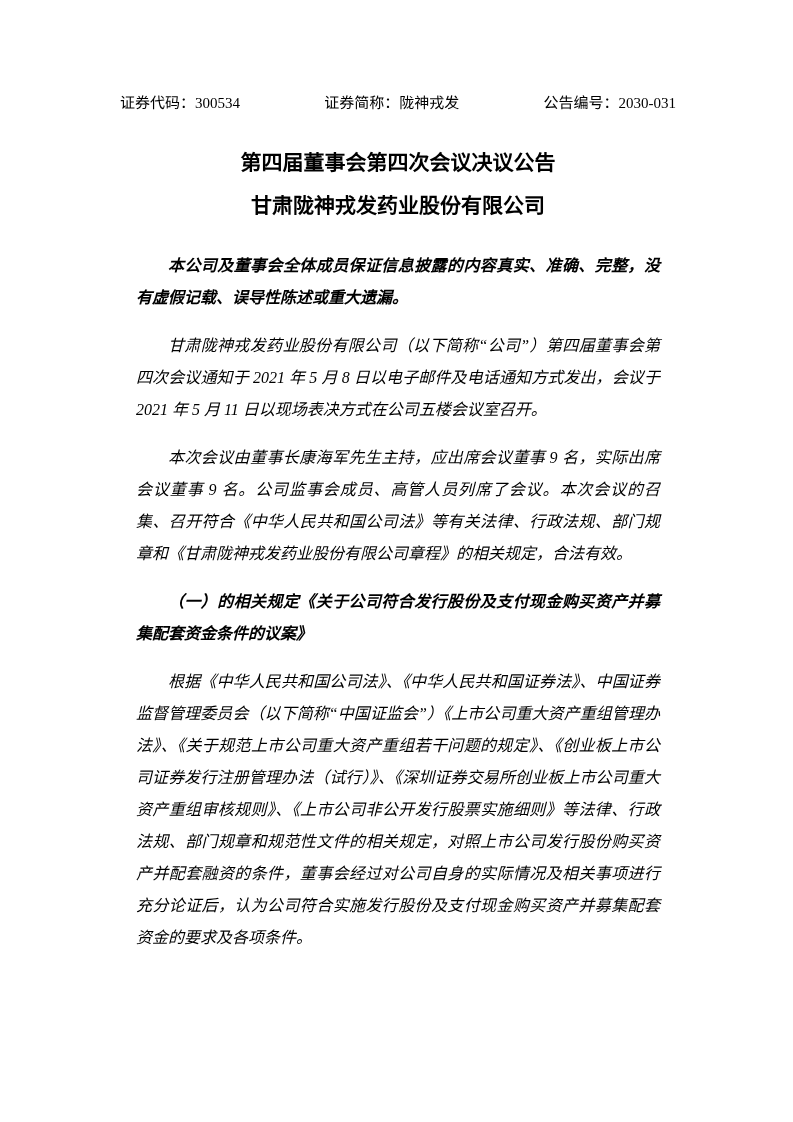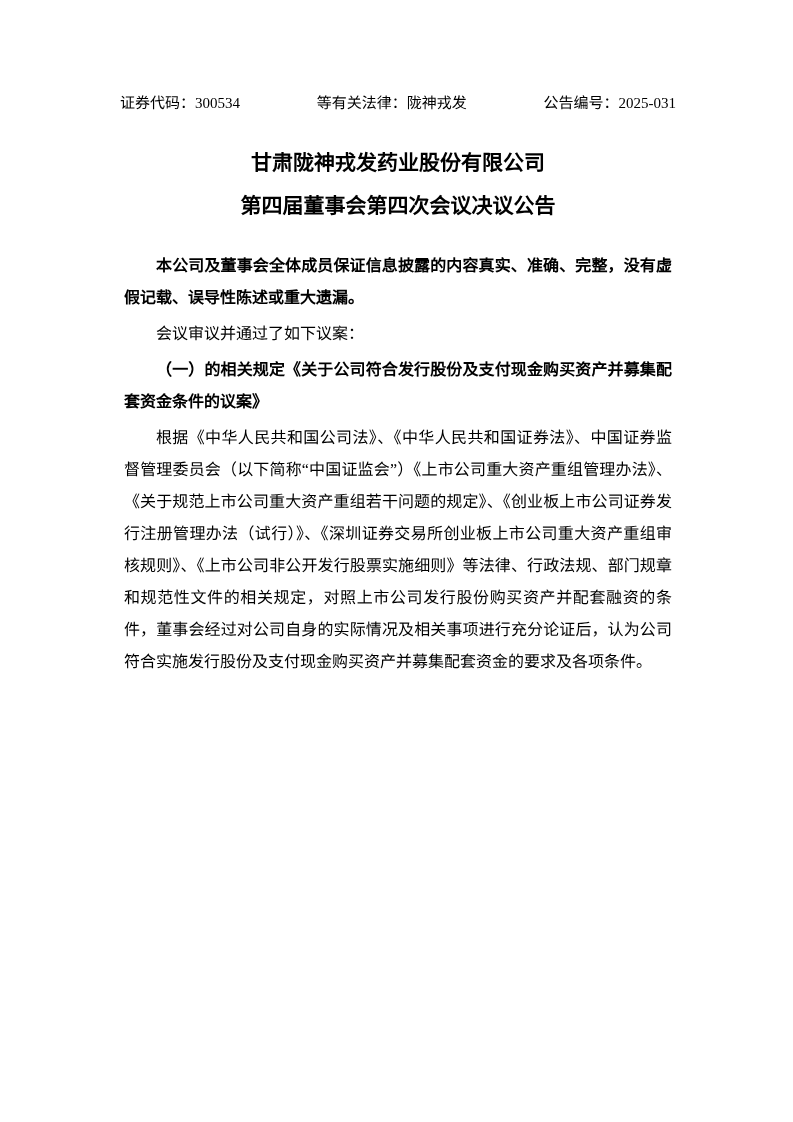--- a/index.html
+++ b/index.html
@@ -33,23 +33,24 @@
     margin: 28px 0 0 0;
     text-align: center;
     font-size: 21px;
     font-weight: bold;
     line-height: 43px;
   }
   .doc-title .title-line {
     display: block;
   }
   p {
-    margin: 4px;
+    margin: 16px;
     text-indent: 2em;
     text-align: justify;
+    font-style: italic;
   }
   .notice {
     margin-top: 22px;
     font-weight: bold;
   }
   .section-heading {
     font-weight: bold;
     margin-top: 10px;
     margin-bottom: 10px;
   }
@@ -60,34 +61,35 @@
     font-weight: bold;
   }
 </style>
 </head>
 <body>
 
 <div class="page">
 
   <div class="header-row">
     <span>证券代码：300534</span>
-    <span>等有关法律：陇神戎发</span>
-    <span>公告编号：2025-031</span>
+    <span>证券简称：陇神戎发</span>
+    <span>公告编号：2030-031</span>
   </div>
 
   <h1 class="doc-title">
+    <span class="title-line">第四届董事会第四次会议决议公告</span>
     <span class="title-line">甘肃陇神戎发药业股份有限公司</span>
-    <span class="title-line">第四届董事会第四次会议决议公告</span>
   </h1>
 
   <p class="notice">本公司及董事会全体成员保证信息披露的内容真实、准确、完整，没有虚假记载、误导性陈述或重大遗漏。</p>
 
 
+  <p class="body-paragraph">甘肃陇神戎发药业股份有限公司（以下简称“公司”）第四届董事会第四次会议通知于 2021 年 5 月 8 日以电子邮件及电话通知方式发出，会议于 2021 年 5 月 11 日以现场表决方式在公司五楼会议室召开。</p>
+
+  <p class="body-paragraph">本次会议由董事长康海军先生主持，应出席会议董事 9 名，实际出席会议董事 9 名。公司监事会成员、高管人员列席了会议。本次会议的召集、召开符合《中华人民共和国公司法》等有关法律、行政法规、部门规章和《甘肃陇神戎发药业股份有限公司章程》的相关规定，合法有效。</p>
 
 
-
-  <p class="body-paragraph">会议审议并通过了如下议案：</p>
 
   <p class="item-heading">（一）的相关规定《关于公司符合发行股份及支付现金购买资产并募集配套资金条件的议案》</p>
 
   <p class="body-paragraph">根据《中华人民共和国公司法》、《中华人民共和国证券法》、中国证券监督管理委员会（以下简称“中国证监会”）《上市公司重大资产重组管理办法》、《关于规范上市公司重大资产重组若干问题的规定》、《创业板上市公司证券发行注册管理办法（试行）》、《深圳证券交易所创业板上市公司重大资产重组审核规则》、《上市公司非公开发行股票实施细则》等法律、行政法规、部门规章和规范性文件的相关规定，对照上市公司发行股份购买资产并配套融资的条件，董事会经过对公司自身的实际情况及相关事项进行充分论证后，认为公司符合实施发行股份及支付现金购买资产并募集配套资金的要求及各项条件。</p>
 
 </div>
 
 </body></html>

